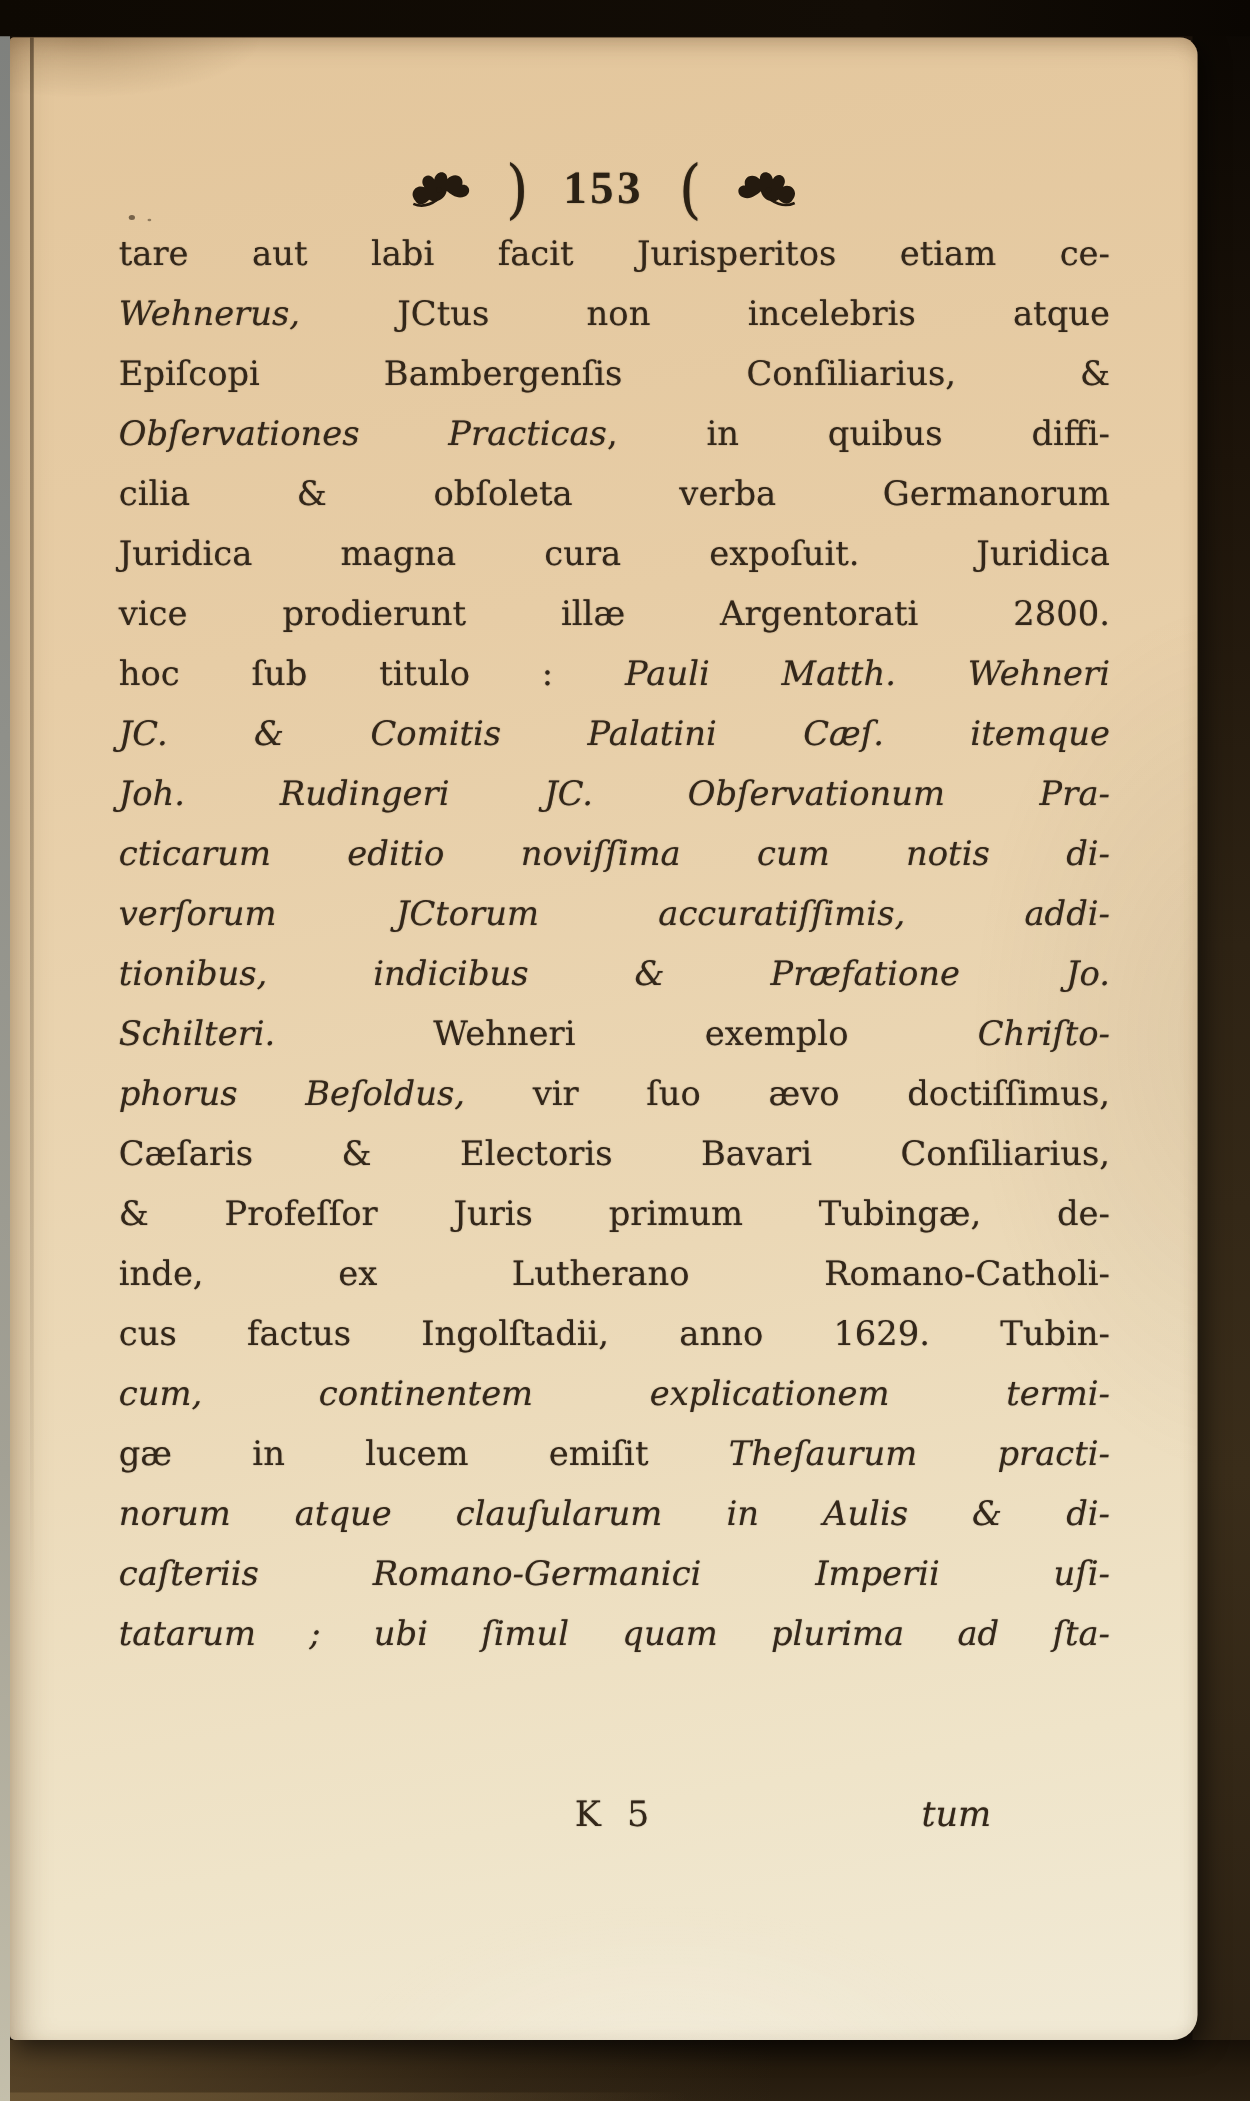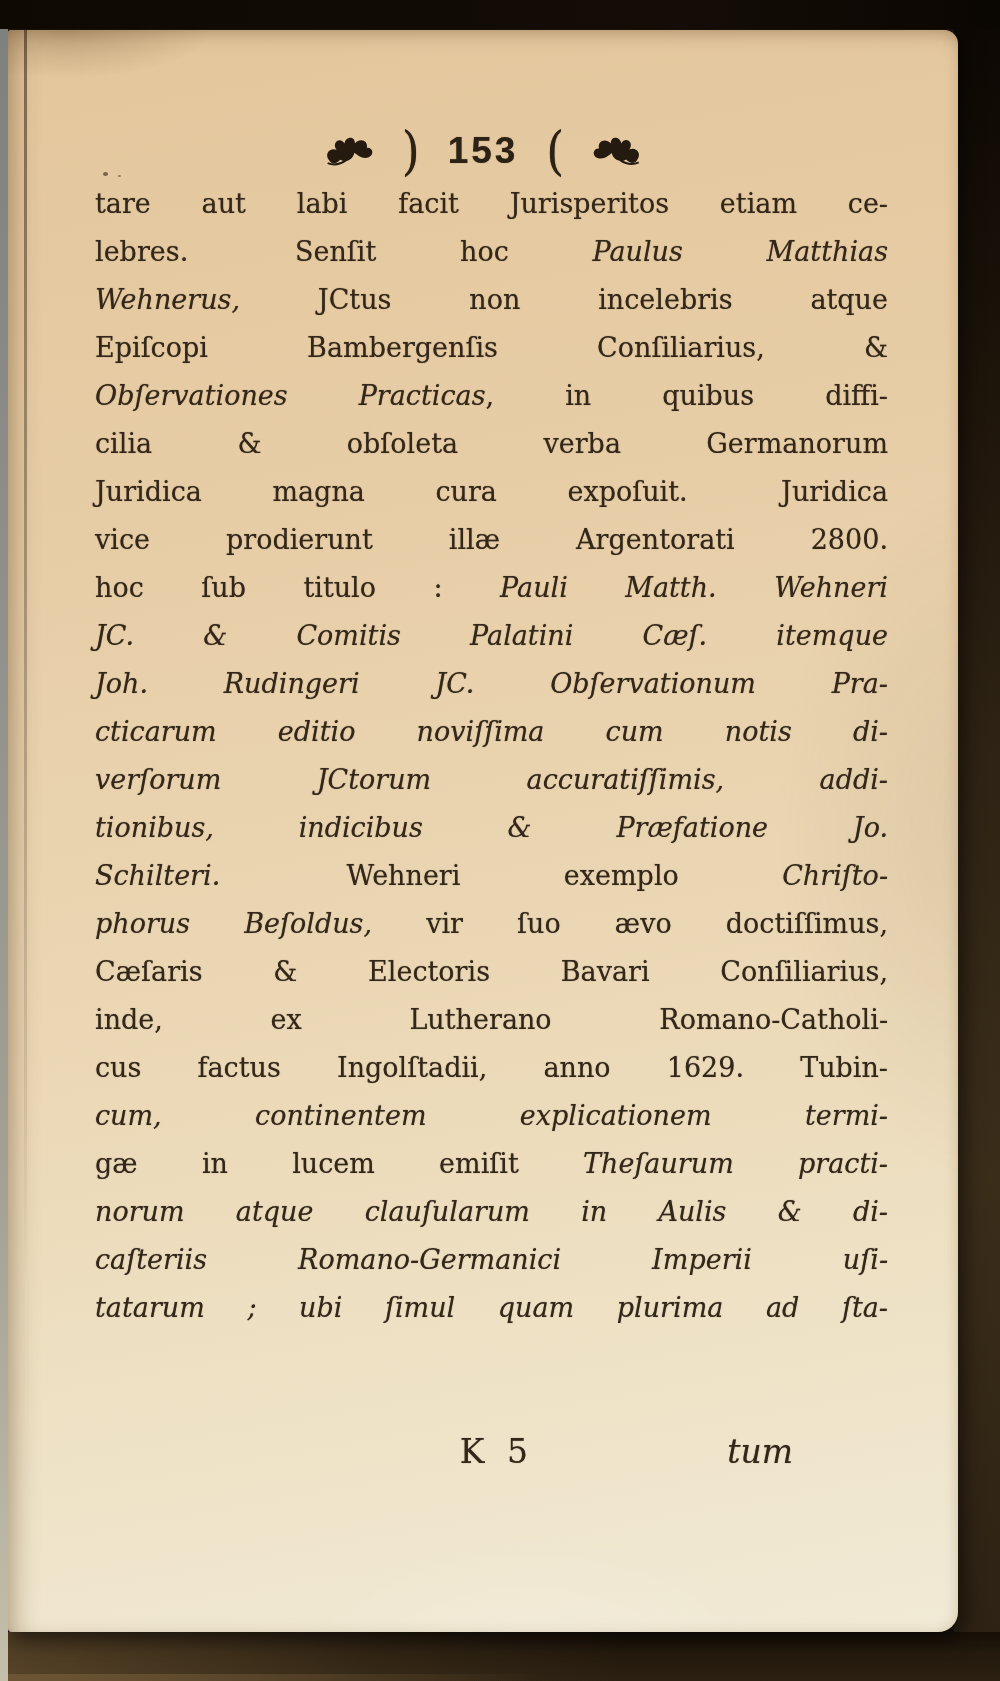--- a/index.html
+++ b/index.html
@@ -31,40 +31,40 @@
                radial-gradient(420px 240px at 55% 103%,rgba(255,255,255,.20),rgba(255,255,255,0) 65%),
                radial-gradient(300px 500px at 103% 50%,rgba(120,90,55,.10),rgba(120,90,55,0) 70%);}
   .gutter-line{position:absolute;left:16px;top:0;width:3px;height:78%;z-index:3;
     background:linear-gradient(180deg,rgba(45,32,18,.55),rgba(45,32,18,.12) 80%,rgba(45,32,18,0));}
 
   
   .header{position:absolute;top:98px;left:0;right:0;display:flex;justify-content:center;
     align-items:center;gap:28px;color:#2b2114;}
   .paren{font-family:"DejaVu Serif","Liberation Serif",serif;font-size:46px;line-height:46px;
     transform:scaleY(1.12);text-shadow:0 0 1px rgba(43,33,20,.6);}
-  .pagenum{font-family:Liberation Sans, sans-serif;font-size:37px;line-height:46px;
+  .pagenum{font-family:Liberation Serif, serif;font-size:37px;line-height:46px;
     letter-spacing:3px;font-weight:bold;text-shadow:0 0 1px rgba(43,33,20,.6);text-align:center;}
   .orn{display:inline-block;}
   .orn svg{display:block;}
   .orn-l{transform:rotate(-7deg);}
   .orn-r{transform:scaleX(-1) rotate(-5deg);}
 
   
   .text-block{position:absolute;left:87px;right:70px;top:150px;color:#33271a;
     font-family:"DejaVu Serif","Liberation Serif",serif;font-size:27px;
     text-shadow:0 0 1px rgba(47,35,22,.55);}
   .line{height:48px;line-height:48px;text-align:justify;text-align-last:justify;}
   .it{font-style:italic;}
   .ro{font-style:normal;}
   .gap{display:inline-block;width:0.85em;}
 
   
   .sig-row{position:absolute;left:87px;right:70px;top:1398px;height:48px;line-height:48px;
     display:flex;color:#33271a;font-family:"DejaVu Serif","Liberation Serif",serif;
-    font-size:33px;text-shadow:0 0 1px rgba(47,35,22,.55);}
+    font-size:28px;text-shadow:0 0 1px rgba(47,35,22,.55);}
   .sig{margin-left:46%;letter-spacing:6px;}
   .catch{margin-left:auto;margin-right:95px;font-style:italic;}
 
   .speck{position:absolute;left:95px;top:142px;width:5px;height:4px;border-radius:50%;
     background:rgba(60,45,28,.65);box-shadow:14px 2px 0 -1px rgba(60,45,28,.5);}
 </style>
 </head>
 <body>
 
 <div class="scene">
@@ -92,36 +92,36 @@
         <svg width="52" height="34" viewBox="0 0 60 38">
           <path fill="#241a0f" d="M7 27 C2 19 10 12 17 16 C12 7 23 1 27 10 C29 2 40 2 39 11 C46 5 55 10 52 18 C59 18 60 27 53 29 C46 31 41 26 37 22 C35 29 26 33 20 28 C14 33 9 32 7 27 Z"></path>
           <circle cx="30" cy="20" r="2.6" fill="#241a0f"></circle>
           <path fill="none" stroke="#241a0f" stroke-width="2.4" d="M5 30 C12 34 20 33 27 29"></path>
         </svg>
       </span>
     </div>
 
     <div class="text-block">
         <div class="line"><span class="ro">tare aut labi facit Jurisperitos etiam ce-</span></div>
-        <div class="line"><span class="ro">lebres.</span><span class="gap"></span><span class="ro"> Senſit hoc </span><span class="it">Paulus Matthias</span></div>
         <div class="line"><span class="it">Wehnerus,</span><span class="ro"> JCtus non incelebris atque</span></div>
         <div class="line"><span class="ro">Epiſcopi Bambergenſis Conſiliarius, &amp;</span></div>
         <div class="line"><span class="it">Obſervationes Practicas</span><span class="ro">, in quibus diffi-</span></div>
         <div class="line"><span class="ro">cilia &amp; obſoleta verba Germanorum</span></div>
         <div class="line"><span class="ro">Juridica magna cura expoſuit.</span><span class="gap"></span><span class="ro"> Juridica</span></div>
         <div class="line"><span class="ro">vice prodierunt illæ Argentorati 2800.</span></div>
         <div class="line"><span class="ro">hoc ſub titulo : </span><span class="it">Pauli Matth. Wehneri</span></div>
         <div class="line"><span class="it">JC. &amp; Comitis Palatini Cæſ. itemque</span></div>
         <div class="line"><span class="it">Joh. Rudingeri JC. Obſervationum Pra-</span></div>
         <div class="line"><span class="it">cticarum editio noviſſima cum notis di-</span></div>
         <div class="line"><span class="it">verſorum JCtorum accuratiſſimis, addi-</span></div>
         <div class="line"><span class="it">tionibus, indicibus &amp; Præfatione Jo.</span></div>
         <div class="line"><span class="it">Schilteri.</span><span class="gap"></span><span class="ro"> Wehneri exemplo </span><span class="it">Chriſto-</span></div>
         <div class="line"><span class="it">phorus Beſoldus,</span><span class="ro"> vir ſuo ævo doctiſſimus,</span></div>
         <div class="line"><span class="ro">Cæſaris &amp; Electoris Bavari Conſiliarius,</span></div>
+        <div class="line"><span class="ro">&amp; Profeſſor Juris primum Tubingæ, de-</span></div>
         <div class="line"><span class="ro">inde, ex Lutherano Romano-Catholi-</span></div>
         <div class="line"><span class="ro">cus factus Ingolſtadii, anno 1629. Tubin-</span></div>
         <div class="line"><span class="it">cum, continentem explicationem termi-</span></div>
         <div class="line"><span class="ro">gæ in lucem emiſit </span><span class="it">Theſaurum practi-</span></div>
         <div class="line"><span class="it">norum atque clauſularum in Aulis &amp; di-</span></div>
         <div class="line"><span class="it">caſteriis Romano-Germanici Imperii uſi-</span></div>
         <div class="line"><span class="it">tatarum ; ubi ſimul quam plurima ad ſta-</span></div>
       </div>
 
     <div class="sig-row">

